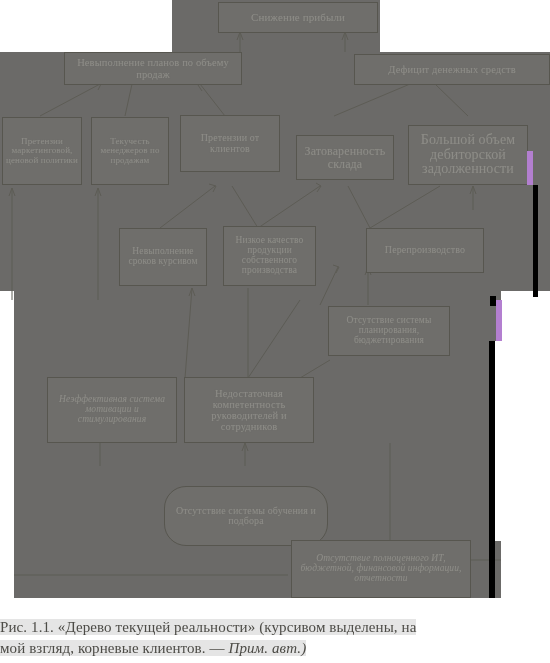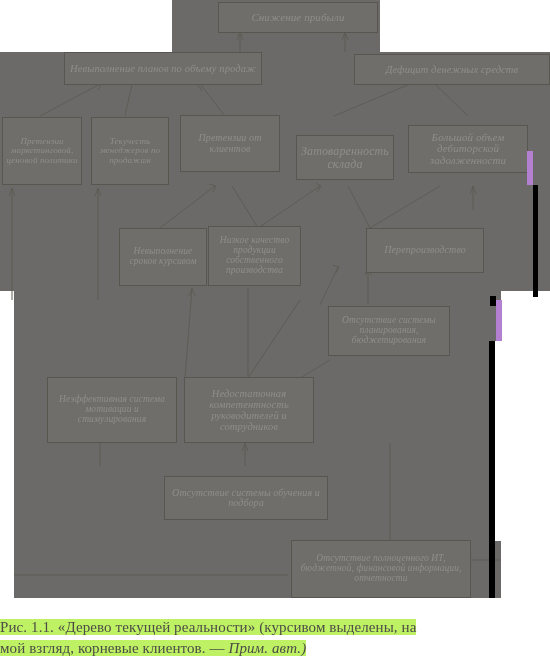--- a/index.html
+++ b/index.html
@@ -13,38 +13,38 @@
 
   
   .node{position:absolute;box-sizing:border-box;
         border:1px solid #57564f;
         background:#6f6e6b;
         color:#8d8c87;
         display:flex;align-items:center;justify-content:center;
         text-align:center;line-height:1.05;
         letter-spacing:.1px;
         padding:2px 3px;
-        text-shadow:0 0 1px rgba(120,120,115,.9);font-style:italic;}
+        text-shadow:0 0 1px rgba(120,120,115,.9);}
   .node span{display:block;width:100%;}
-  .node.italic{justify-content:flex-end;}
+  .node.italic{font-style:italic;justify-content:flex-end;}
 
   
   svg#wires{position:absolute;left:0;top:0;width:550px;height:663px;
             overflow:visible;pointer-events:none;}
   svg#wires line, svg#wires path{stroke:#5d5c55;stroke-width:1;fill:none;}
   .arrowhead{fill:none;stroke:#5d5c55;stroke-width:1;}
 
   
   .strip{position:absolute;}
 
   
   #caption{position:absolute;left:0;top:617px;width:550px;
            font-size:15px;line-height:1.42;color:#3b3a36;
            letter-spacing:.1px;}
-  #caption .hl{background:#bef264;color:#4c4b46;}
+  #caption .hl{background:#e5e5e5;color:#4c4b46;}
   #caption i{font-style:italic;}
   .capline{white-space:pre;}
 </style>
 </head>
 <body>
 
 <div id="scan">
 
   <div class="panel" style="left:172px;top:0;width:208px;height:52px;"></div>
   <div class="panel" style="left:0;top:52px;width:550px;height:239px;"></div>
@@ -100,21 +100,21 @@
 
     <line x1="390" y1="540" x2="390" y2="443"></line>
     <line x1="288" y1="575" x2="14" y2="575"></line>
     <line x1="466" y1="560" x2="501" y2="560"></line>
   </svg>
 
   <div class="node" style="left:218px;top:2px;width:160px;height:31px;font-size:11px;">
     <span>Снижение прибыли</span>
   </div>
 
-  <div class="node" style="left:64px;top:52px;width:198px;height:33px;font-size:10.5px;">
+  <div class="node" style="left:64px;top:52px;width:178px;height:33px;font-size:10.5px;">
     <span>Невыполнение планов по объему продаж</span>
   </div>
 
   <div class="node" style="left:354px;top:54px;width:196px;height:31px;font-size:10.5px;">
     <span>Дефицит денежных средств</span>
   </div>
 
   <div class="node" style="left:2px;top:117px;width:80px;height:68px;font-size:9px;">
     <span>Претензии маркетинговой, ценовой политики</span>
   </div>
@@ -124,49 +124,49 @@
   </div>
 
   <div class="node" style="left:180px;top:115px;width:100px;height:57px;font-size:10px;">
     <span>Претензии от клиентов</span>
   </div>
 
   <div class="node" style="left:296px;top:135px;width:98px;height:45px;font-size:12px;">
     <span>Затоваренность склада</span>
   </div>
 
-  <div class="node" style="left:408px;top:125px;width:120px;height:48px;font-size:11px;justify-content:center;">
+  <div class="node" style="left:408px;top:125px;width:120px;height:60px;font-size:14px;justify-content:center;">
     <span>Большой объем дебиторской задолженности</span>
   </div>
 
   <div class="node" style="left:119px;top:228px;width:88px;height:58px;font-size:9.5px;">
     <span>Невыполнение сроков курсивом</span>
   </div>
 
-  <div class="node" style="left:208px;top:226px;width:93px;height:60px;font-size:9.5px;text-align:center;">
+  <div class="node" style="left:223px;top:226px;width:93px;height:60px;font-size:9.5px;text-align:center;">
     <span>Низкое качество продукции собственного производства</span>
   </div>
 
   <div class="node" style="left:318px;top:228px;width:118px;height:45px;font-size:10px;margin-left:48px;">
     <span>Перепроизводство</span>
   </div>
 
   <div class="node" style="left:328px;top:306px;width:122px;height:50px;font-size:9.5px;">
     <span>Отсутствие системы планирования, бюджетирования</span>
   </div>
 
   <div class="node italic" style="left:47px;top:377px;width:130px;height:66px;font-size:9.5px;">
     <span>Неэффективная система мотивации и стимулирования</span>
   </div>
 
   <div class="node" style="left:184px;top:377px;width:130px;height:66px;font-size:10.5px;">
     <span>Недостаточная компетентность руководителей и сотрудников</span>
   </div>
 
-  <div class="node" style="left:164px;top:476px;width:164px;height:44px;font-size:10px;">
+  <div class="node" style="left:164px;top:486px;width:164px;height:60px;font-size:10px;border-radius:22px;">
     <span>Отсутствие системы обучения и подбора</span>
   </div>
 
   <div class="node italic" style="left:291px;top:540px;width:180px;height:58px;font-size:9.5px;">
     <span>Отсутствие полноценного ИТ, бюджетной, финансовой информации, отчетности</span>
   </div>
 
   <div class="strip" style="left:527px;top:151px;width:6px;height:34px;background:#b37fd0;"></div>
   <div class="strip" style="left:533px;top:185px;width:5px;height:112px;background:#000;"></div>
   <div class="strip" style="left:496px;top:300px;width:6px;height:41px;background:#b37fd0;"></div>

